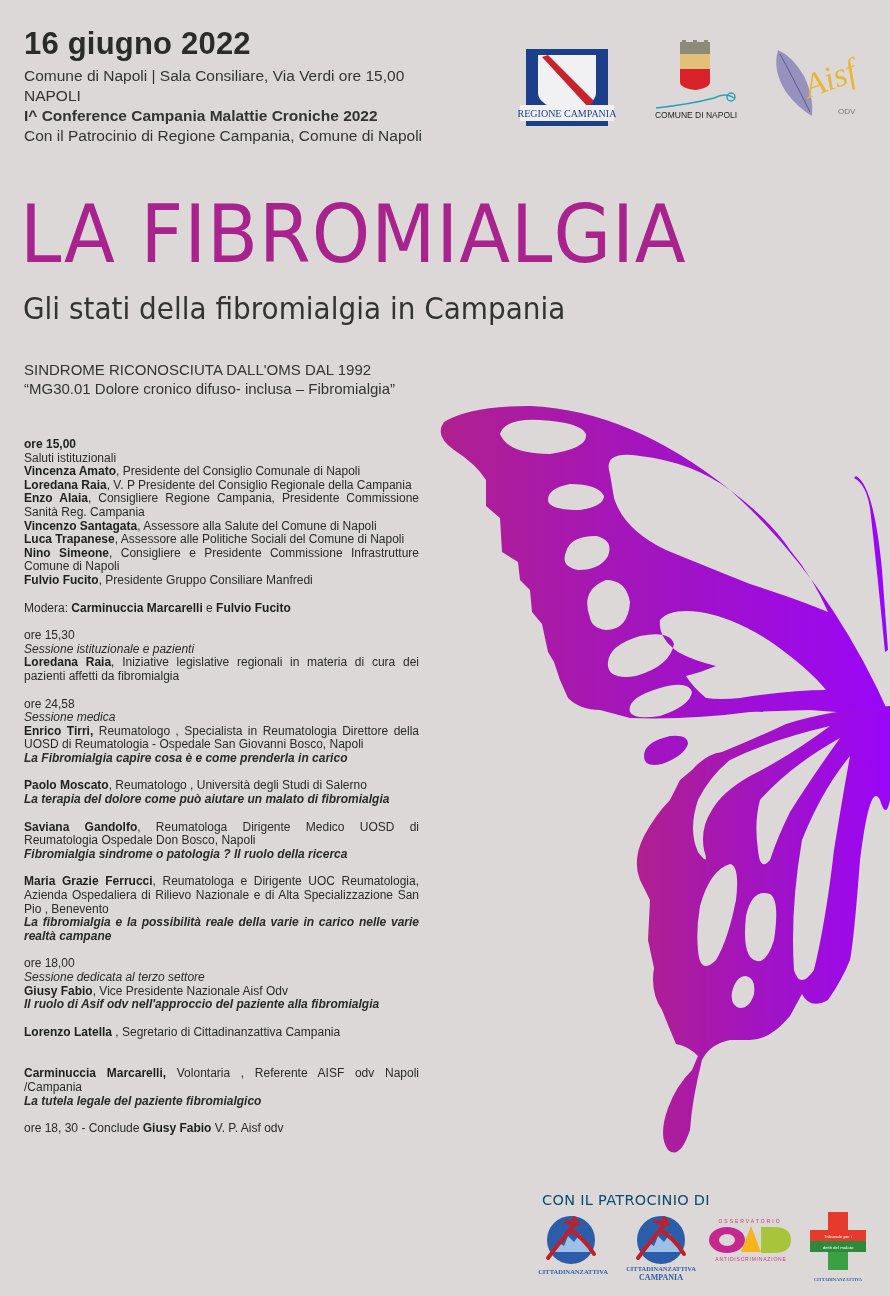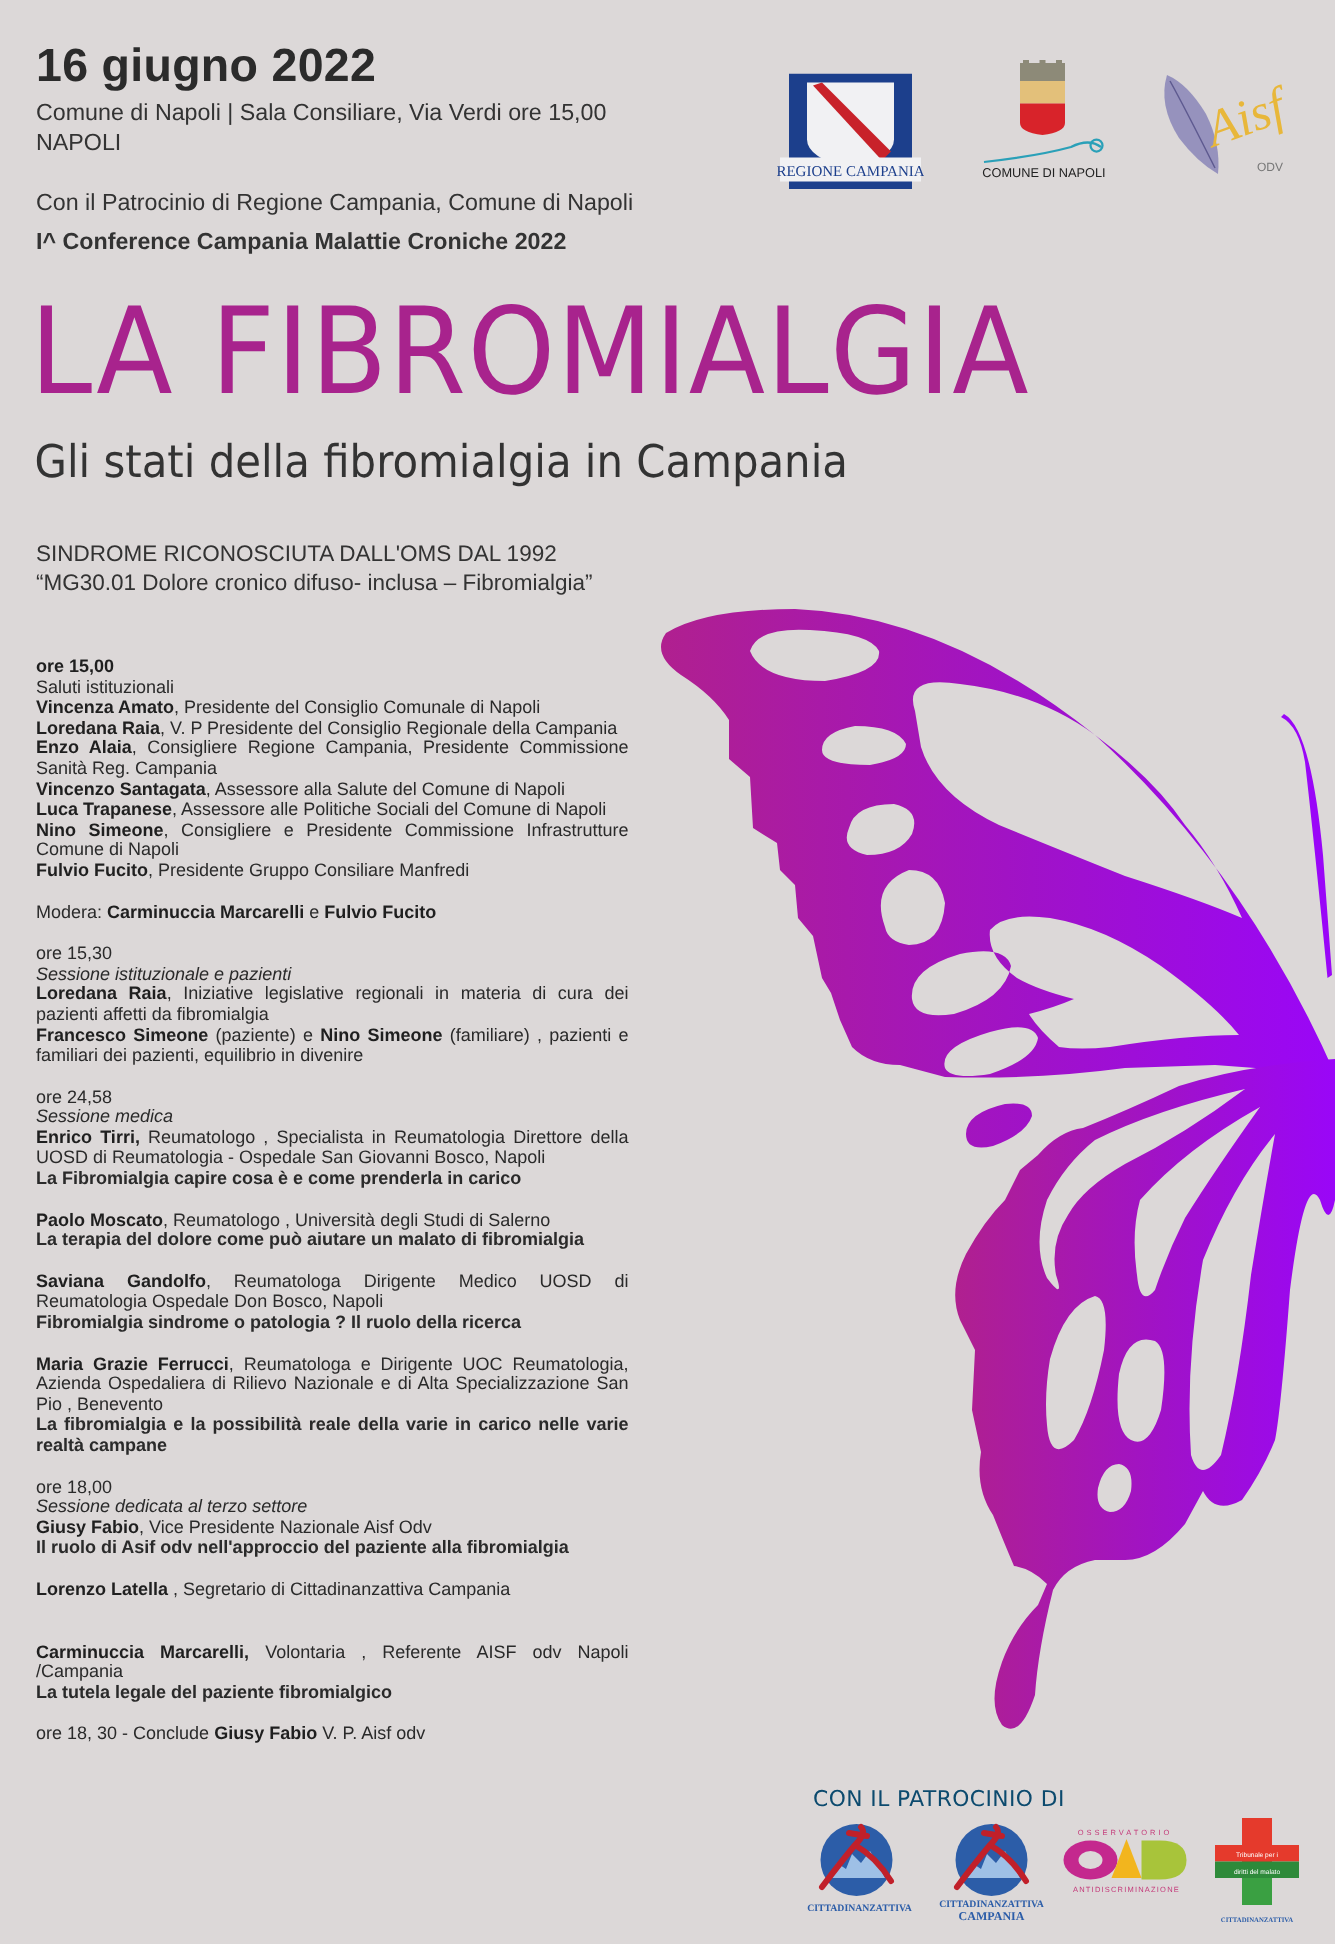--- a/index.html
+++ b/index.html
@@ -10,42 +10,42 @@
     font-family:"Liberation Sans", sans-serif;
     color:#2a2a2a;
   }
   .abs { position:absolute; }
 
   
   #date { left:24px; top:26px; font-size:31px; font-weight:bold; color:#2b2b2b; letter-spacing:0.2px; }
   .hline { left:24px; font-size:15.5px; color:#333; white-space:nowrap; }
   #venue { top:67px; }
   #city { top:87px; }
-  #conf { top:107px; font-weight:bold;margin-top:46px; }
+  #conf { top:107px; font-weight:bold; }
   #patron { top:127px; }
 
   
   #logo-regione { left:518px; top:26px; width:98px; height:78px;margin-top:23px; }
   #logo-comune { left:652px; top:40px; width:90px; height:82px; }
   #logo-aisf { left:768px; top:42px; width:100px; height:80px; }
 
   
   #title { left:20px; top:188px; font-size:80px; color:#a8238d; letter-spacing:1px; font-family:"DejaVu Sans", sans-serif; font-weight:normal; white-space:nowrap; transform:scaleX(0.93); transform-origin:left top; }
   #subtitle { left:23px; top:291px; font-size:30px; color:#333; font-family:"DejaVu Sans", sans-serif; white-space:nowrap; transform:scaleX(0.93); transform-origin:left top; }
 
   #oms1 { left:24px; top:361px; font-size:15px; color:#333; white-space:nowrap; }
   #oms2 { left:24px; top:380px; font-size:15px; color:#333; white-space:nowrap; }
 
   
   #program { left:24px; top:438px; width:395px; font-size:12px; line-height:13.6px; color:#2a2a2a; }
   #program p { margin:0; text-align:justify; }
   #program .gap { height:14px; }
   #program b { color:#1f1f1f; }
   #program .it { font-style:italic; }
-  #program .bi { font-weight:bold; }
+  #program .bi { font-style:italic; font-weight:bold; }
 
   
   #butterfly { left:430px; top:380px; width:460px; height:780px; }
 
   
   #sponsor-label { left:542px; top:1192px; font-size:14.5px; color:#0c4a6e; font-family:"DejaVu Sans", sans-serif; white-space:nowrap; letter-spacing:0.3px; }
   .sp { top:1212px; }
   #sp1 { left:538px; width:70px; height:66px; }
   #sp2 { left:626px; width:70px; height:70px; }
   #sp3 { left:705px; width:90px; height:52px; }
@@ -150,21 +150,20 @@
   <p><b>Luca Trapanese</b><span>, Assessore alle Politiche Sociali del Comune di Napoli</span></p>
   <p><b>Nino Simeone</b><span>, Consigliere e Presidente Commissione Infrastrutture Comune di Napoli</span></p>
   <p><b>Fulvio Fucito</b><span>, Presidente Gruppo Consiliare Manfredi</span></p>
   <div class="gap"></div>
   <p><span>Modera: </span><b>Carminuccia Marcarelli</b><span> e </span><b>Fulvio Fucito</b></p>
   <div class="gap"></div>
 
   <p>ore 15,30</p>
   <p class="it">Sessione istituzionale e pazienti</p>
   <p><b>Loredana Raia</b><span>, Iniziative legislative regionali in materia di cura dei pazienti affetti da fibromialgia</span></p>
-  <p><b>Francesco Simeone</b><span> (paziente) e </span><b>Nino Simeone</b><span> (familiare) , pazienti e familiari dei pazienti, equilibrio in divenire</span></p>
   <div class="gap"></div>
 
   <p>ore 24,58</p>
   <p class="it">Sessione medica</p>
   <p><b>Enrico Tirri,</b><span> Reumatologo , Specialista in Reumatologia Direttore della UOSD di Reumatologia - Ospedale San Giovanni Bosco, Napoli</span></p>
   <p class="bi">La Fibromialgia capire cosa è e come prenderla in carico</p>
   <div class="gap"></div>
   <p><b>Paolo Moscato</b><span>, Reumatologo , Università degli Studi di Salerno</span></p>
   <p class="bi">La terapia del dolore come può aiutare un malato di fibromialgia</p>
   <div class="gap"></div>

